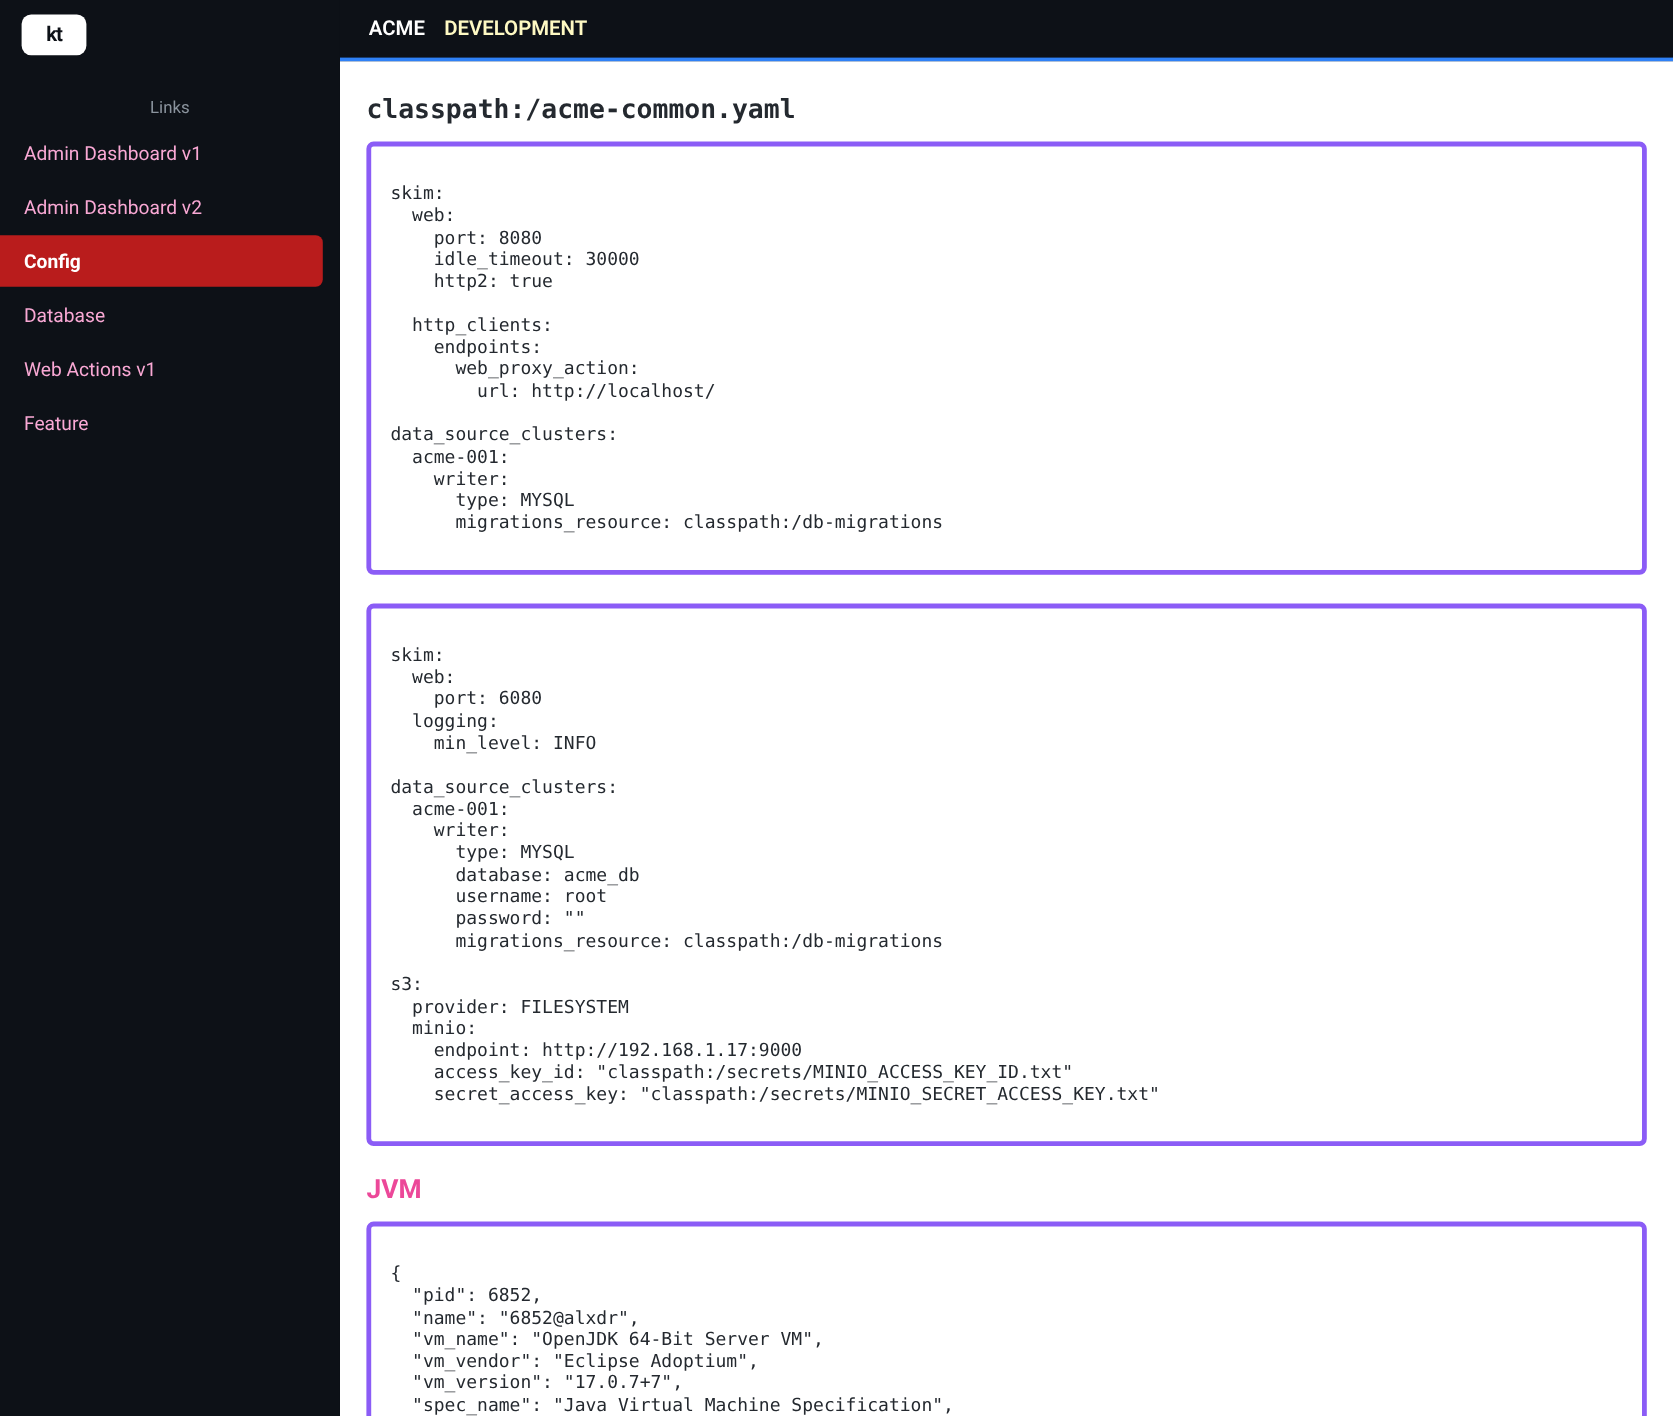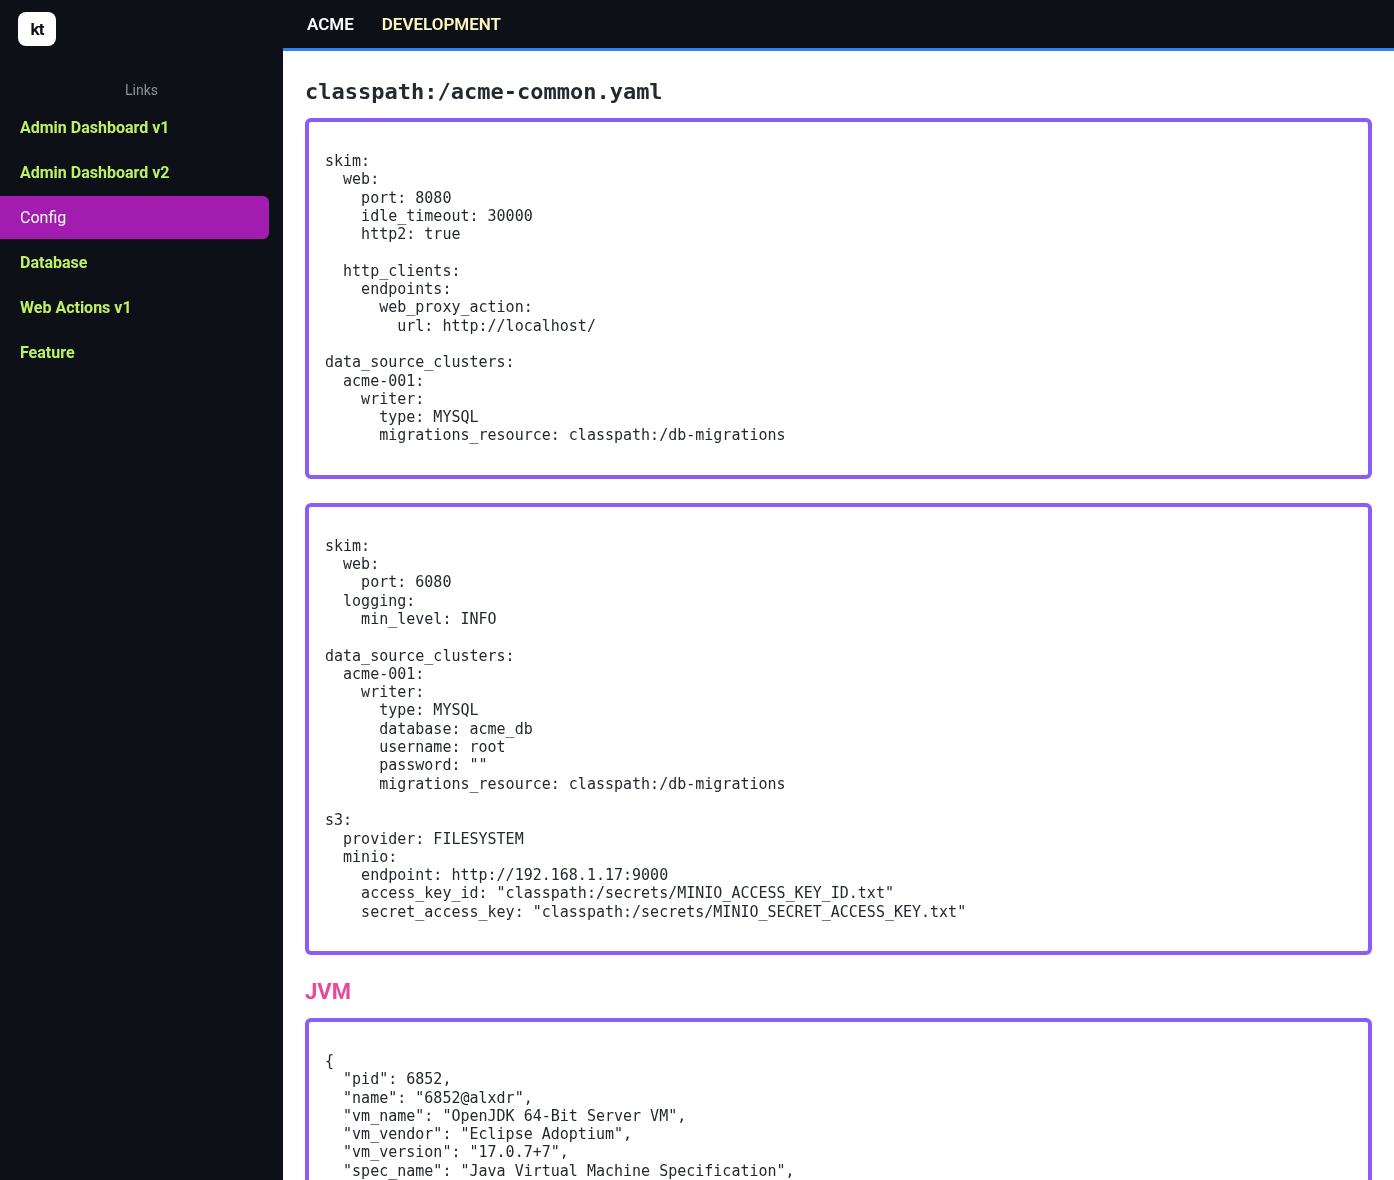--- a/index.html
+++ b/index.html
@@ -12,21 +12,21 @@
       overflow: hidden;
       display: flex;
     }
     .sidebar {
       width: 283px;
       background: #0d1117;
       padding: 12px 0;
       flex-shrink: 0;
     }
     .logo {
-      width: 38px;
+      width: 54px;
       height: 34px;
       background: #ffffff;
       border-radius: 8px;
       margin: 0 0 30px 18px;
       display: flex;
       align-items: center;
       justify-content: center;
       color: #0d1117;
       font-weight: 700;
       font-size: 17px;
@@ -35,44 +35,43 @@
     .section-label {
       color: #8b949e;
       font-size: 14px;
       padding: 6px 20px;
       margin-top: 6px;
       text-align: center;
     }
     .nav-item {
       display: block;
       padding: 12px 20px;
-      color: #bef264;
+      color: #f9a8d4;
       font-size: 16px;
       cursor: pointer;
       margin: 2px 14px 2px 0;
       border-radius: 0 6px 6px 0;
-      font-weight: bold;
     }
     .nav-item.active {
-      background: #a21caf;
+      background: #b91c1c;
       color: #ffffff;
-      font-weight: 400;
+      font-weight: 700;
     }
     .main {
       flex: 1;
       background: #ffffff;
       color: #24292f;
       overflow-y: auto;
       position: relative;
     }
     .topbar {
       background: #0d1117;
       padding: 14px 24px 14px 24px;
       display: flex;
-      gap: 28px;
+      gap: 16px;
       border-bottom: 3px solid #2f81f7;
     }
     .tab {
       font-size: 17px;
       font-weight: 600;
       color: #ffffff;
       cursor: pointer;
     }
     .tab.env {
       color: #fef9c3;

